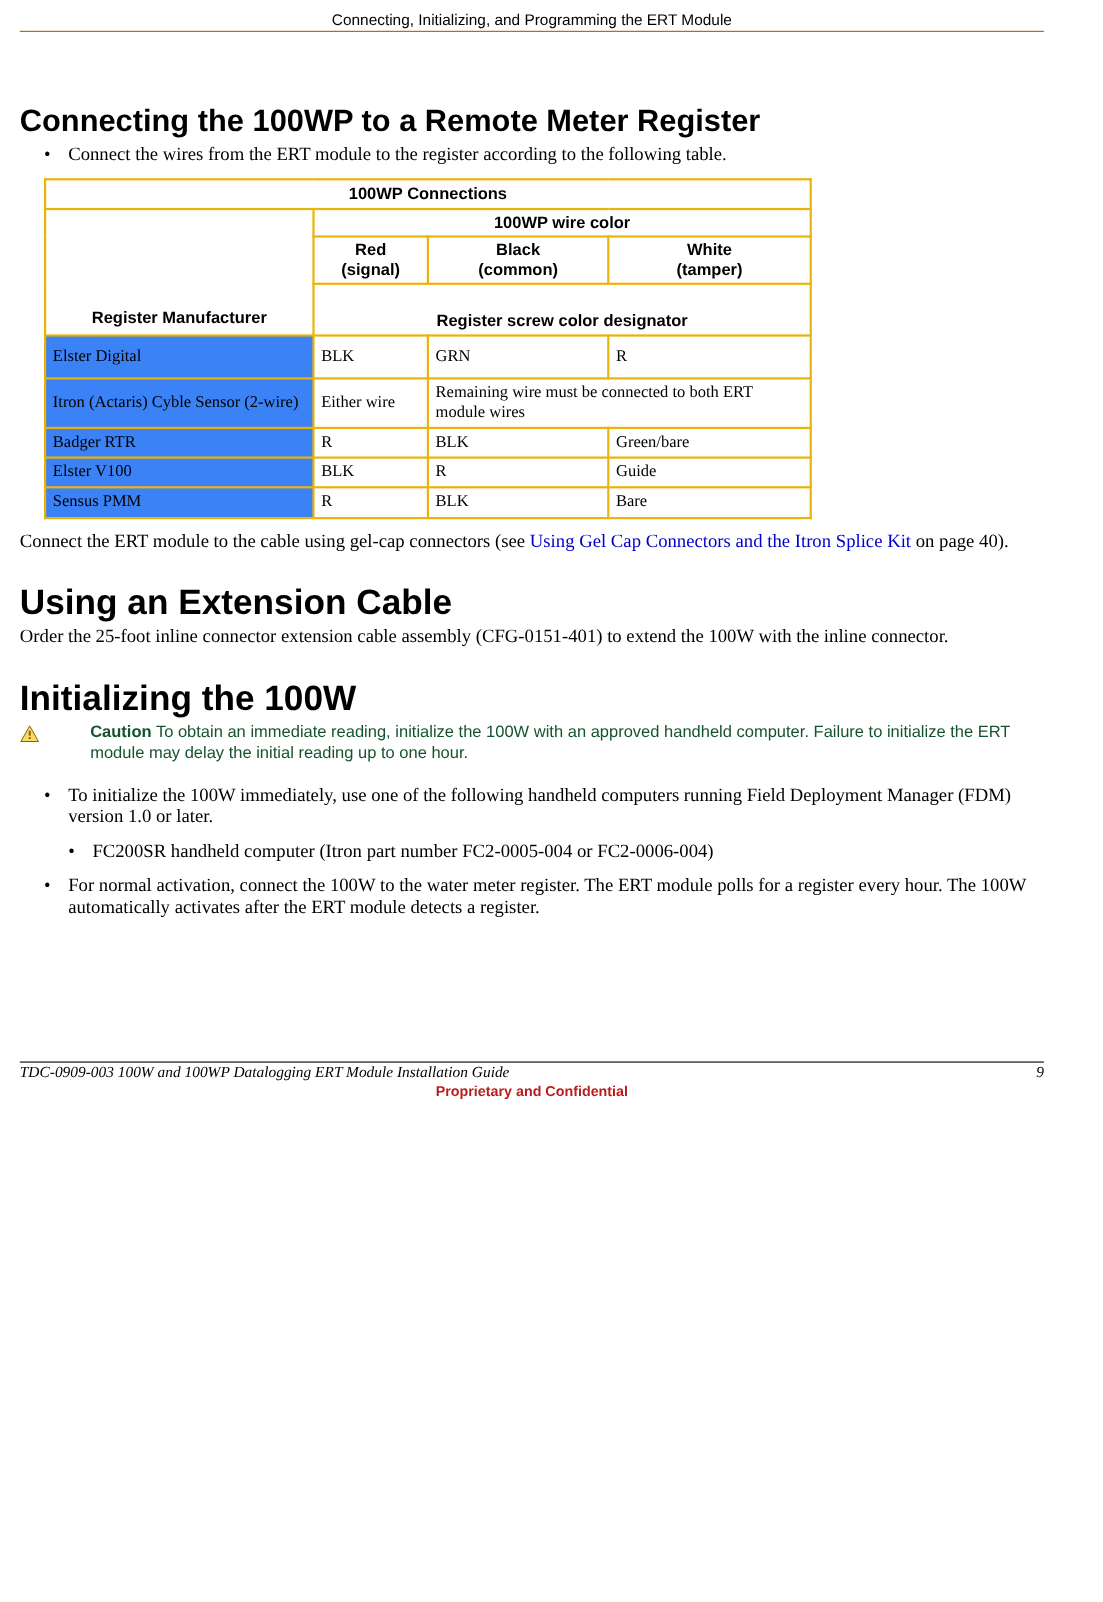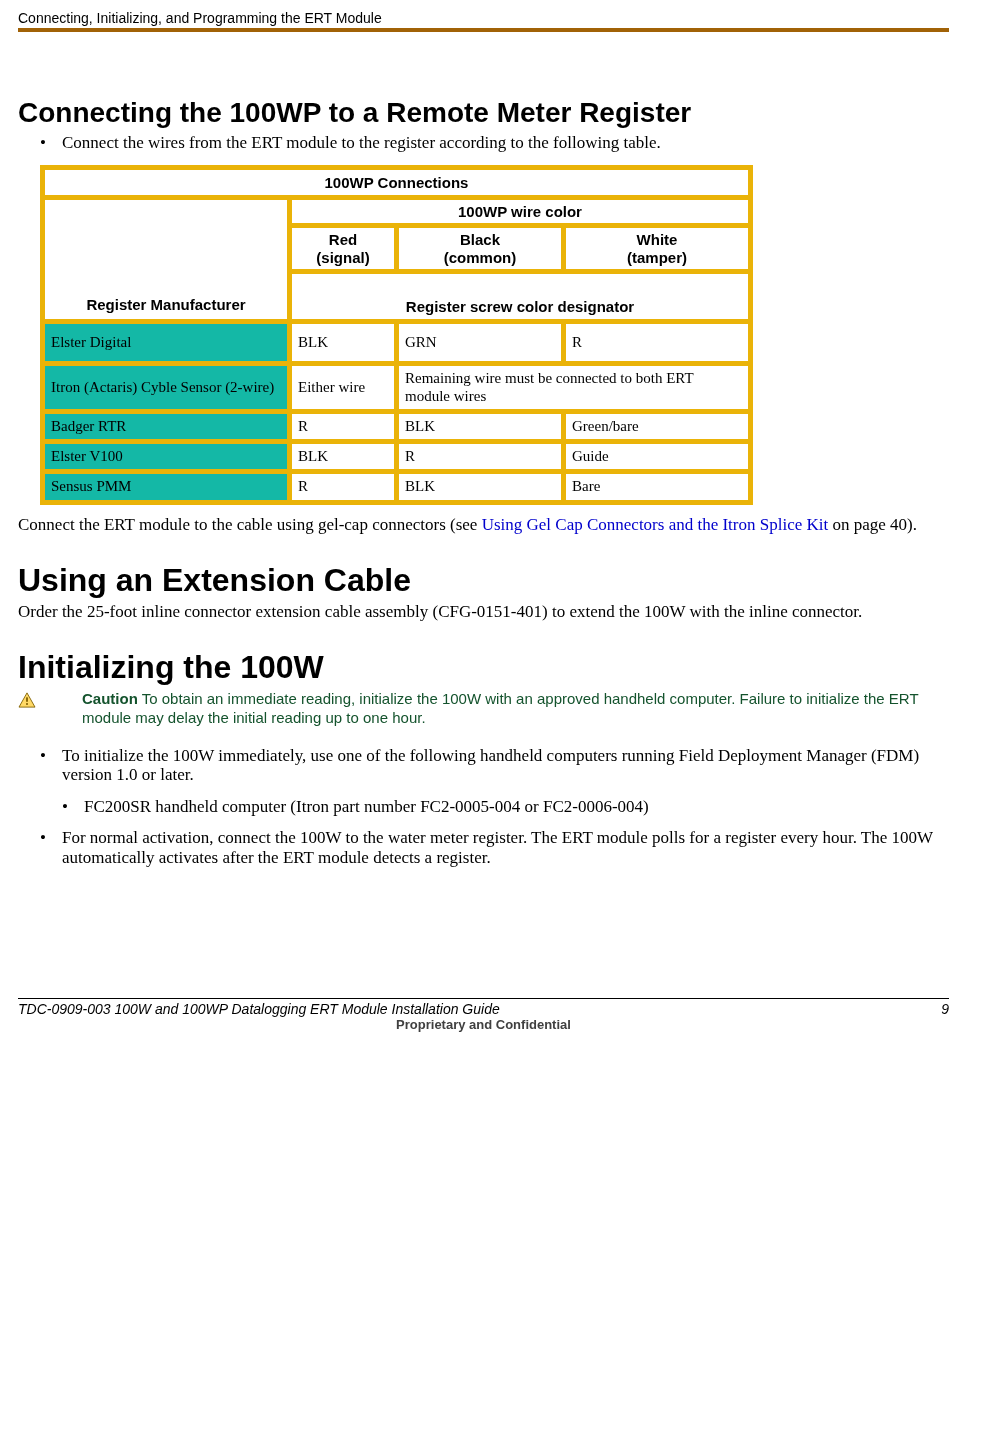--- a/index.html
+++ b/index.html
@@ -9,22 +9,23 @@
     padding: 10px 18px 10px 18px;
     width: 967px;
     box-sizing: border-box;
     color: #000;
     line-height: 1.15;
   }
   .top-header {
     font-family: Arial, Helvetica, sans-serif;
     font-size: 14px;
     padding-bottom: 2px;
-    border-bottom: 4px solid #a16207;
+    border-bottom: 1px solid #a16207;
     margin-bottom: 65px;
+    text-align: center;
   }
   h1 {
     font-family: Arial, Helvetica, sans-serif;
     font-size: 28px;
     font-weight: bold;
     margin: 0 0 4px 0;
   }
   h2 {
     font-family: Arial, Helvetica, sans-serif;
     font-size: 32px;
@@ -54,21 +55,21 @@
     padding-left: 44px;
   }
   ul.bullets.inner > li { padding-left: 22px; }
 
   table.conn {
     border-collapse: collapse;
     margin: 2px 0 10px 22px;
     font-family: "Times New Roman", Times, serif;
   }
   table.conn th, table.conn td {
-    border: 5px solid #eab308;
+    border: 2px solid #eab308;
     padding: 3px 6px;
     vertical-align: middle;
   }
   table.conn .title-row th {
     font-family: Arial, Helvetica, sans-serif;
     font-weight: bold;
     text-align: center;
     font-size: 15px;
     padding: 4px;
   }
@@ -93,21 +94,21 @@
     text-align: center;
     vertical-align: bottom;
     font-size: 15px;
     padding-top: 24px;
     padding-bottom: 4px;
   }
   table.conn .mfg-col {
     font-family: "Times New Roman", Times, serif;
     font-size: 15px;
     text-align: left;
-    background: #14b8a6;
+    background: #3b82f6;
     width: 230px;
     padding: 4px 6px;
   }
   table.conn .data {
     font-family: "Times New Roman", Times, serif;
     font-size: 15px;
     text-align: left;
     padding: 4px 6px;
   }
   table.conn .col-red   { width: 90px; }
@@ -139,32 +140,32 @@
   .caution-text b { font-weight: bold; }
 
   .section-gap { height: 22px; }
 
   .footer {
     position: relative;
     margin-top: 130px;
   }
   .footer-rule { border-top: 1px solid #000; margin-bottom: 2px; }
   .footer-line1 {
-    font-family: Liberation Sans, sans-serif;
+    font-family: Liberation Serif, serif;
     font-style: italic;
     font-size: 14px;
     display: flex;
     justify-content: space-between;
   }
   .footer-line2 {
     font-family: Arial, Helvetica, sans-serif;
     font-weight: bold;
     font-size: 13px;
     text-align: center;
-    color: #404040;
+    color: #b91c1c;
     margin-top: 1px;
   }
 </style>
 </head>
 <body>
 
 <div class="top-header">Connecting, Initializing, and Programming the ERT Module</div>
 
 <h1>Connecting the 100WP to a Remote Meter Register</h1>
 

